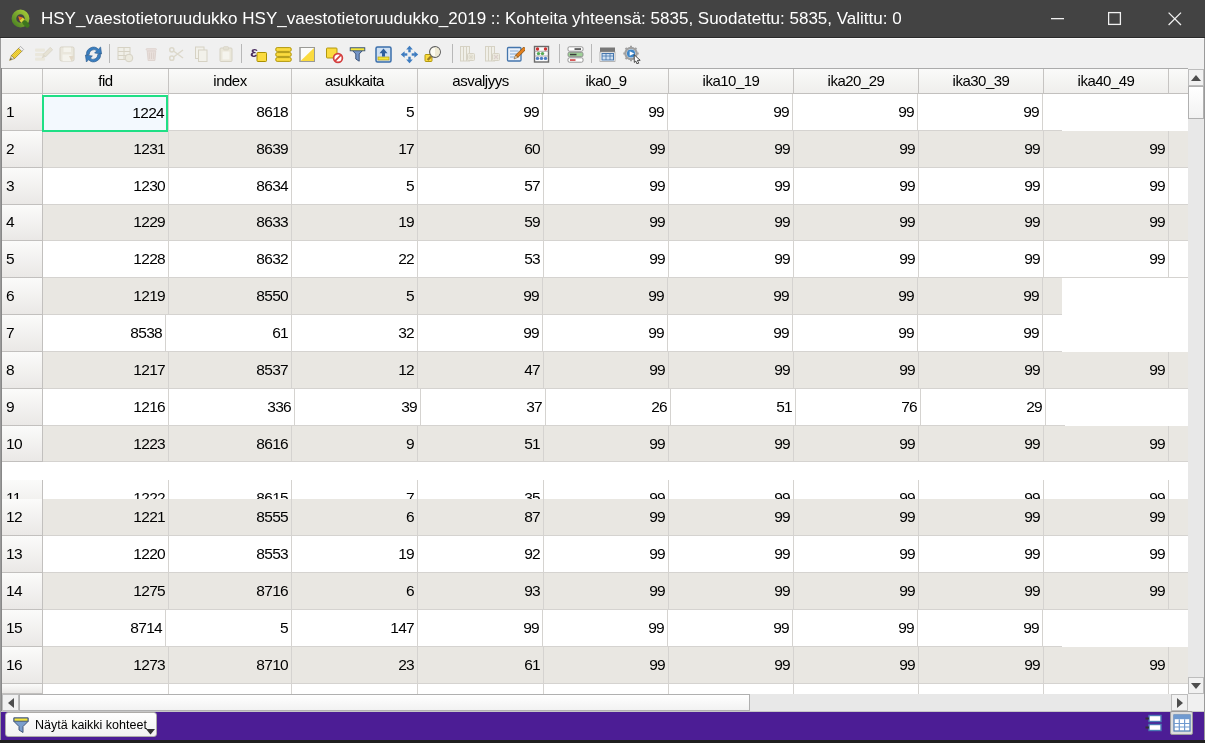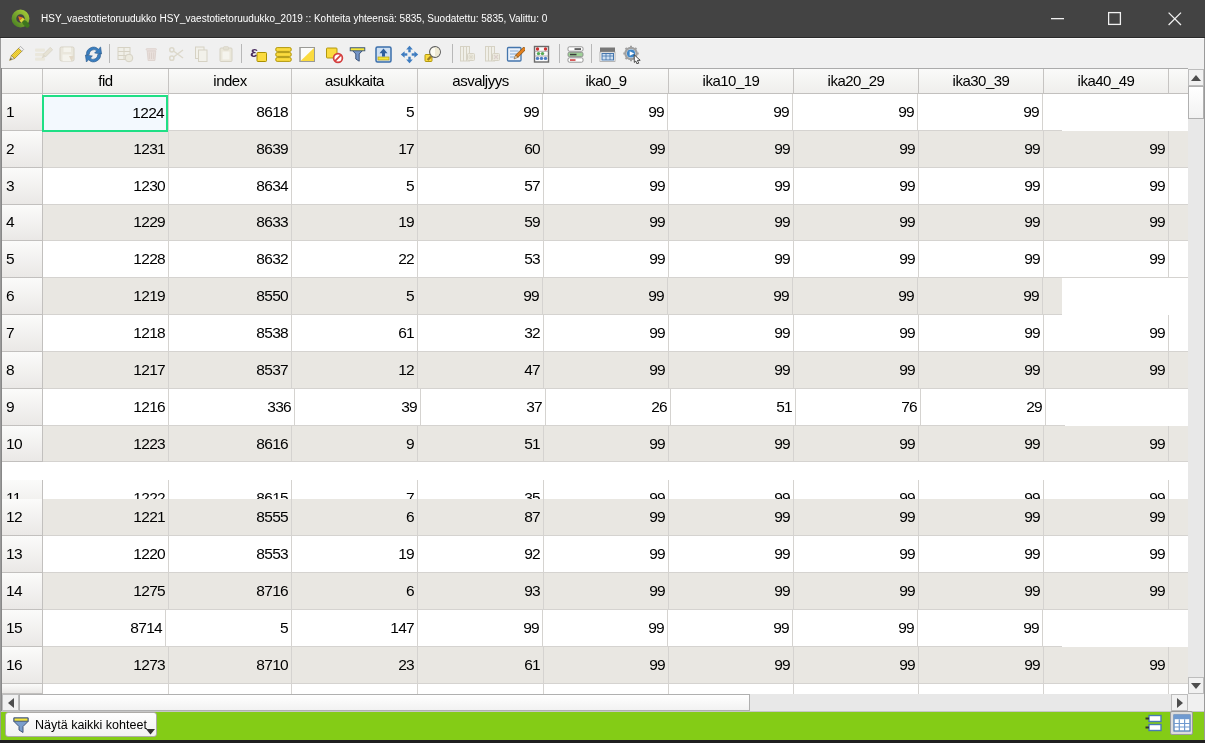--- a/index.html
+++ b/index.html
@@ -1,21 +1,21 @@
 <!DOCTYPE html>
 <html><head>
 <meta charset="utf-8">
 <style>
   * { margin:0; padding:0; box-sizing:border-box; }
   html,body { width:1205px; height:743px; overflow:hidden; }
   body { font-family:"Liberation Sans", sans-serif; background:#f0f0f0; position:relative; }
 
   
   #titlebar { position:absolute; left:0; top:0; width:1205px; height:38px; background:#434343; border-bottom:1px solid #2a2a2a; }
-  #titletext { position:absolute; left:41px; top:0; height:38px; line-height:37px; color:#ffffff; font-size:10px; letter-spacing:0px; white-space:nowrap; }
+  #titletext { position:absolute; left:41px; top:0; height:38px; line-height:37px; color:#ffffff; font-size:17px; letter-spacing:0px; white-space:nowrap; }
 
   
   #toolbar { position:absolute; left:0; top:38px; width:1205px; height:30px; background:#f0f0f0; border-top:1px solid #fbfbfb; }
   #toolbar svg { position:absolute; top:6px; }
   .tsep { position:absolute; top:5px; width:1px; height:19px; background:#b8b8b8; }
 
   
   #tablearea { position:absolute; left:2px; top:69px; width:1186px; height:625px; background:#ffffff; overflow:hidden; }
   .hrow { position:absolute; left:0; top:0; height:25px; display:flex; }
   .hcell { height:25px; background:linear-gradient(#fafaf9,#efeeec); border-right:1px solid #c6c4c2; border-bottom:1px solid #c2c0be; color:#000; font-size:15px; letter-spacing:-0.5px; text-align:center; line-height:24px; overflow:hidden; }
@@ -33,21 +33,21 @@
   #fr_right { position:absolute; left:1187px; top:69px; width:1px; height:625px; background:#ababab; }
 
   
   #vsb { position:absolute; left:1188px; top:69px; width:16px; height:625px; background:#e8e8e8; }
   #hsb { position:absolute; left:2px; top:694px; width:1186px; height:17px; background:#e8e8e8; }
   .sbtn { position:absolute; background:#f1f1f1; border:1px solid #bdbdbd; display:flex; align-items:center; justify-content:center; }
   .sthumb { position:absolute; background:linear-gradient(#ffffff,#f2f2f2); border:1px solid #b0b0b0; }
   #sbline { position:absolute; left:0px; top:711px; width:1205px; height:1px; background:#c6c6c6; }
 
   
-  #statusbar { position:absolute; left:0; top:712px; width:1205px; height:29px; background:#84cc16; }
+  #statusbar { position:absolute; left:0; top:712px; width:1205px; height:29px; background:#4c1d95; }
   #filterbtn { position:absolute; left:5px; top:0px; width:152px; height:25px; background:linear-gradient(#fefefe,#f2f2f1); border:1px solid #adaba8; border-radius:3px; }
   #filterbtn span { position:absolute; left:29px; top:4.5px; font-size:12.5px; color:#000; white-space:nowrap; }
   #winborder_bottom { position:absolute; left:0; top:740px; width:1205px; height:3px; background:#1f1f1f; }
   #winborder_left { position:absolute; left:0; top:38px; width:1px; height:702px; background:#9a9a9a; }
   #winborder_right { position:absolute; left:1204px; top:38px; width:1px; height:702px; background:#9a9a9a; }
 </style>
 </head>
 <body>
 
 <div id="titlebar">
@@ -335,21 +335,20 @@
         <div class="c w2">5</div>
         <div class="c w4">99</div>
         <div class="c w5">99</div>
         <div class="c w6">99</div>
         <div class="c w7">99</div>
         <div class="c w8">99</div>
         <div class="c w9"></div>
       </div>
       <div class="row odd" style="top:246.10000000000002px">
         <div class="rn">7</div>
-        <div class="c w0">1218</div>
         <div class="c w1">8538</div>
         <div class="c w2">61</div>
         <div class="c w3">32</div>
         <div class="c w4">99</div>
         <div class="c w5">99</div>
         <div class="c w6">99</div>
         <div class="c w7">99</div>
         <div class="c w8">99</div>
         <div class="c w9"></div>
       </div>

